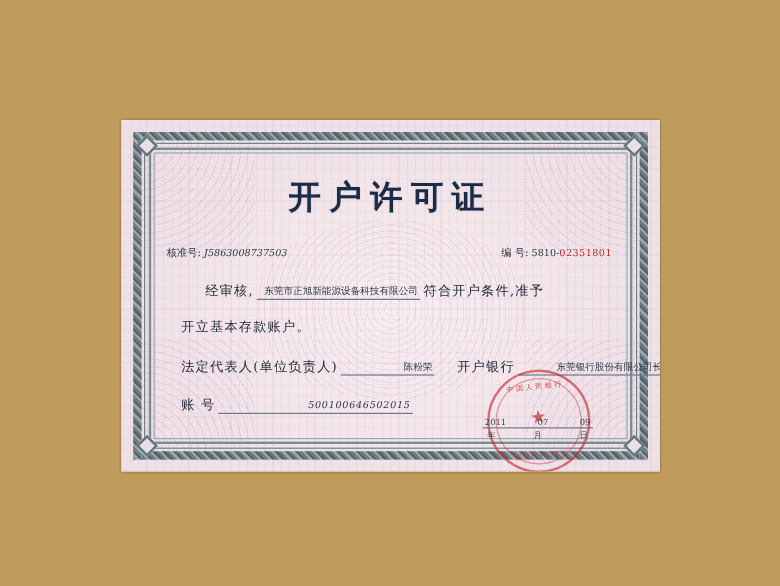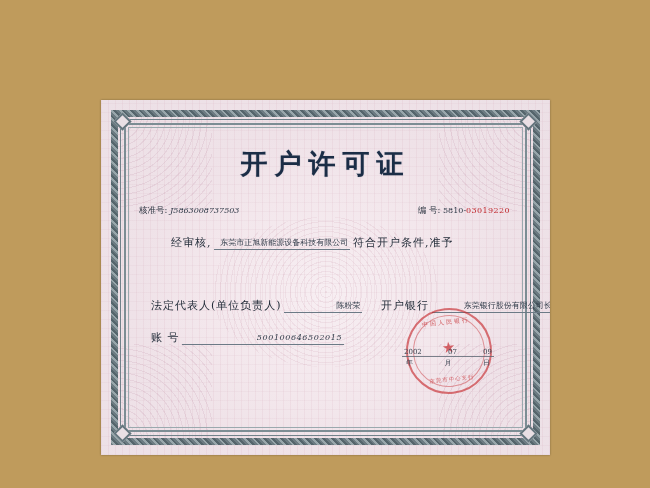--- a/index.html
+++ b/index.html
@@ -18,21 +18,21 @@
     width: 650px;
     height: 488px;
   }
 
   
   .certificate {
     position: absolute;
     left: 101px;
     top: 100px;
     width: 449px;
-    height: 355px;
+    height: 293px;
     background:
       radial-gradient(ellipse at 50% 55%, #f7eef2 0%, #f3e7ec 38%, #efe2e8 60%, #ece0e6 100%);
     box-shadow: 0 0 2px rgba(0,0,0,0.35);
     overflow: hidden;
   }
   
   .cert-tint {
     position: absolute;
     inset: 0;
     background:
@@ -287,29 +287,32 @@
 
       <div class="cert-title">开户许可证</div>
 
       <div class="row meta-left">
         <span class="lbl">核准号:</span>
         <span class="val val-ital">J5863008737503</span>
       </div>
 
       <div class="row meta-right">
         <span class="lbl">编 号:</span>
-        <span class="val">5810-</span><span class="val code-red">03019220</span>
+        <span class="val">5810-</span><span class="val code-red">02351801</span>
       </div>
 
       <div class="row line-1">
         <span class="body-cn">经审核,</span>
         <span class="underline u-company val">东莞市正旭新能源设备科技有限公司</span>
         <span class="body-cn">符合开户条件,准予</span>
       </div>
 
+      <div class="row line-2">
+        <span class="body-cn">开立基本存款账户。</span>
+      </div>
 
       <div class="row line-3">
         <span class="body-cn">法定代表人(单位负责人)</span>
         <span class="underline u-person val">陈粉荣</span>
         <span class="body-cn" style="margin-left:16px;">开户银行</span>
         <span class="underline u-bank val">东莞银行股份有限公司长安支行</span>
       </div>
 
       <div class="row line-4">
         <span class="body-cn">账 号</span>
@@ -318,21 +321,21 @@
 
       <div class="seal">
         <div class="seal-inner"></div>
         <div class="seal-arc-top">中国人民银行</div>
         <div class="seal-star">★</div>
         <div class="seal-arc-bottom">东莞市中心支行</div>
       </div>
 
       <div class="date-line">
         <div class="date-vals">
-          <span>2002</span>
+          <span>2011</span>
           <span>07</span>
           <span>09</span>
         </div>
         <div class="date-rule"></div>
         <div class="date-units">
           <span>年</span>
           <span>月</span>
           <span>日</span>
         </div>
       </div>

